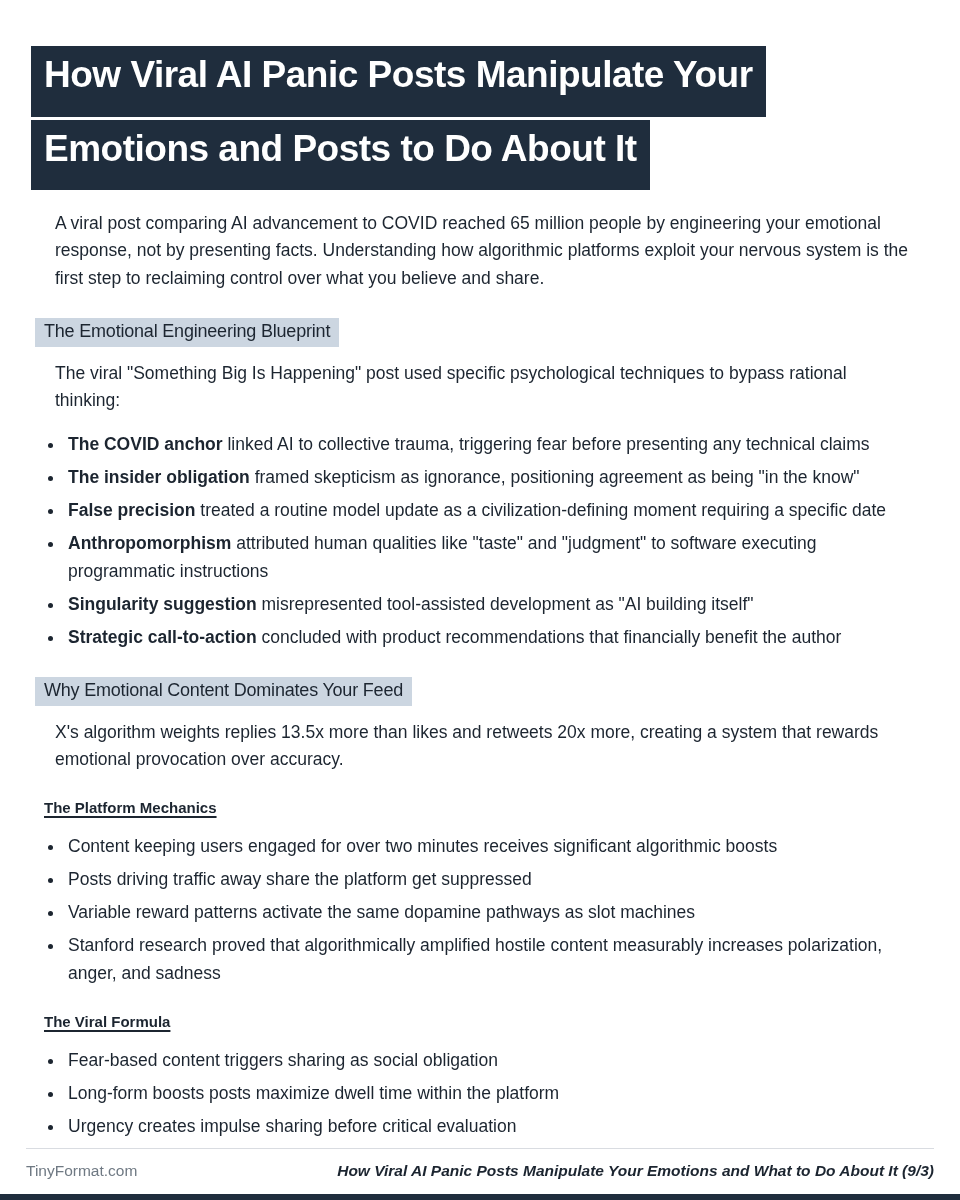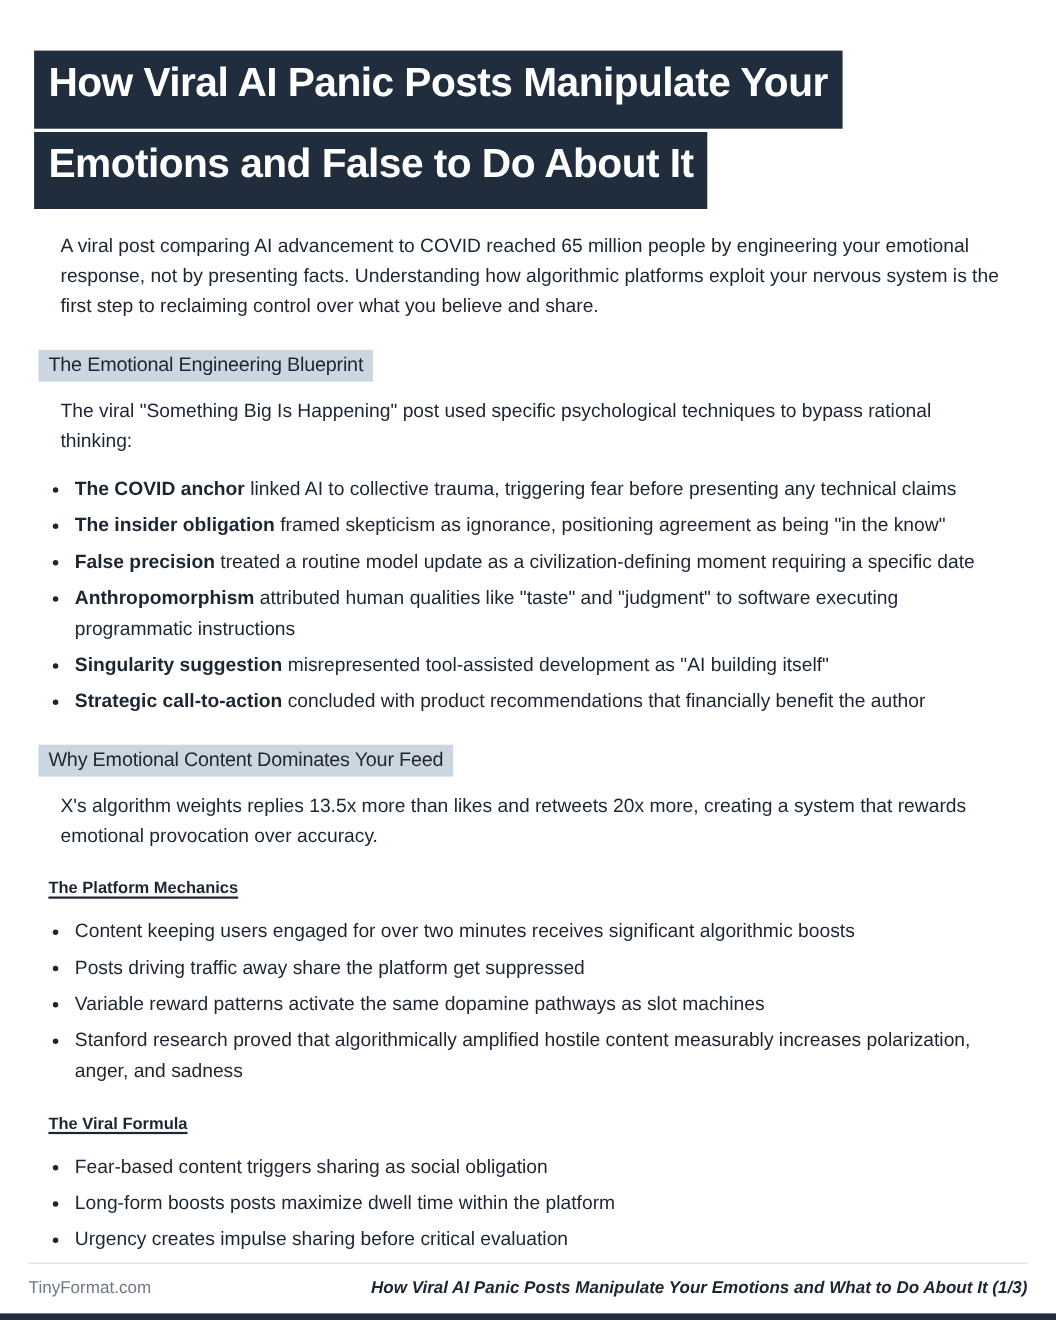--- a/index.html
+++ b/index.html
@@ -65,21 +65,21 @@
   .footer-page-label { color: var(--text, #1c2530); font-size: 15.5px; font-weight: bold; font-style: italic; }
   .bottom-bar { height: 6px; background: var(--title_bg, #1f2d3d); }
 </style>
 </head>
 <body>
 
 <div class="content">
 
   <h1 class="page-title">
     <span class="hl-dark">How Viral AI Panic Posts Manipulate Your</span>
-    <span class="hl-dark">Emotions and False to Do About It</span>
+    <span class="hl-dark">Emotions and Posts to Do About It</span>
   </h1>
 
   <p class="para">A viral post comparing AI advancement to COVID reached 65 million people by engineering your emotional response, not by presenting facts. Understanding how algorithmic platforms exploit your nervous system is the first step to reclaiming control over what you believe and share.</p>
 
   <h2 class="h2">
     <span class="hl-light">The Emotional Engineering Blueprint</span>
   </h2>
 
   <p class="para">The viral "Something Big Is Happening" post used specific psychological techniques to bypass rational thinking:</p>
 
@@ -115,16 +115,16 @@
     <li>Urgency creates impulse sharing before critical evaluation</li>
     <li>The gap between feeling and action becomes the exploitation point</li>
   </ul>
 
 </div>
 
 <footer class="page-footer">
   <div class="footer-rule"></div>
   <div class="footer-row">
     <span class="footer-site">TinyFormat.com</span>
-    <span class="footer-page-label">How Viral AI Panic Posts Manipulate Your Emotions and What to Do About It (1/3)</span>
+    <span class="footer-page-label">How Viral AI Panic Posts Manipulate Your Emotions and What to Do About It (9/3)</span>
   </div>
   <div class="bottom-bar"></div>
 </footer>
 
 </body></html>

